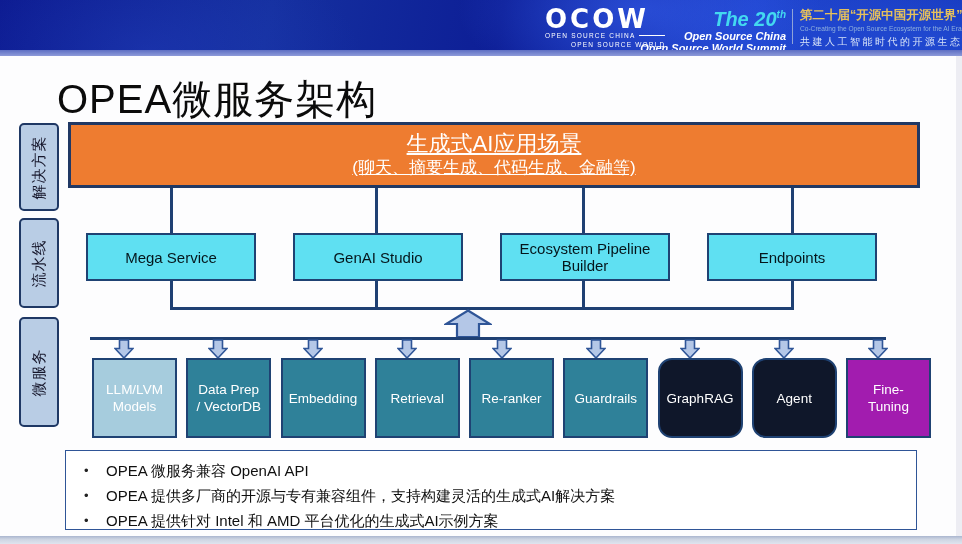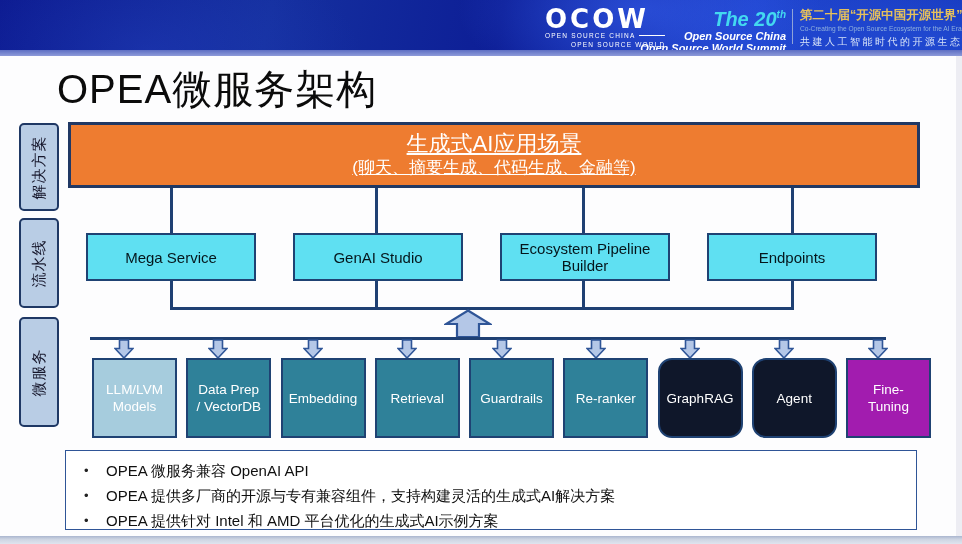--- a/index.html
+++ b/index.html
@@ -34,21 +34,21 @@
   .summit-l3 { font-size:11px; line-height:12px; }
 
   .banner-divider { position:absolute; left:792px; top:9px; width:1px; height:35px; background:#8fa3d8; }
 
   .conf-block { position:absolute; left:800px; top:8px; width:158px; }
   .conf-cn { font-size:12.5px; font-weight:700; color:#e5c05c; white-space:nowrap; line-height:14px; }
   .conf-en { font-size:6.6px; color:#8fb0dd; margin-top:3px; white-space:nowrap; }
   .conf-sub { font-size:10px; color:#d6e2f8; letter-spacing:2.5px; margin-top:3px; white-space:nowrap; }
 
   
-  .page-title { position:absolute; left:57px; top:62px; font-size:40px; font-weight:500;
+  .page-title { position:absolute; left:57px; top:72px; font-size:40px; font-weight:500;
     color:#0b0b0b; letter-spacing:1px; }
 
   
   .side-label { position:absolute; left:19px; width:40px; background:#b9cde5;
     border:2.5px solid #1f3864; border-radius:5px; display:flex; align-items:center; justify-content:center; }
   .side-label span { transform:rotate(-90deg); white-space:nowrap; font-size:15px; font-weight:500; color:#15152a; letter-spacing:1px; }
   .side-label.l1 { top:123px; height:88px; }
   .side-label.l2 { top:218px; height:90px; }
   .side-label.l3 { top:317px; height:110px; }
 
@@ -195,22 +195,22 @@
       <polygon class="arrow-shape" stroke-width="1.6" points="5.5,1 14.5,1 14.5,9.5 19,9.5 10,19 1,9.5 5.5,9.5"></polygon>
     </svg>
 
   <div class="micro-row">
     <div class="micro-box ms-light">LLM/LVM
 Models</div>
     <div class="micro-box ms-mid">Data Prep
 / VectorDB</div>
     <div class="micro-box ms-mid">Embedding</div>
     <div class="micro-box ms-mid">Retrieval</div>
+    <div class="micro-box ms-mid">Re-ranker</div>
     <div class="micro-box ms-mid">Guardrails</div>
-    <div class="micro-box ms-mid">Re-ranker</div>
     <div class="micro-box ms-dark">GraphRAG</div>
     <div class="micro-box ms-dark">Agent</div>
     <div class="micro-box ms-black">Fine-
 Tuning</div>
   </div>
 
   <div class="bullet-box">
     <div class="bullet-row">
       <span class="bullet-dot">•</span>
       <span class="bullet-text">OPEA 微服务兼容 OpenAI API</span>

